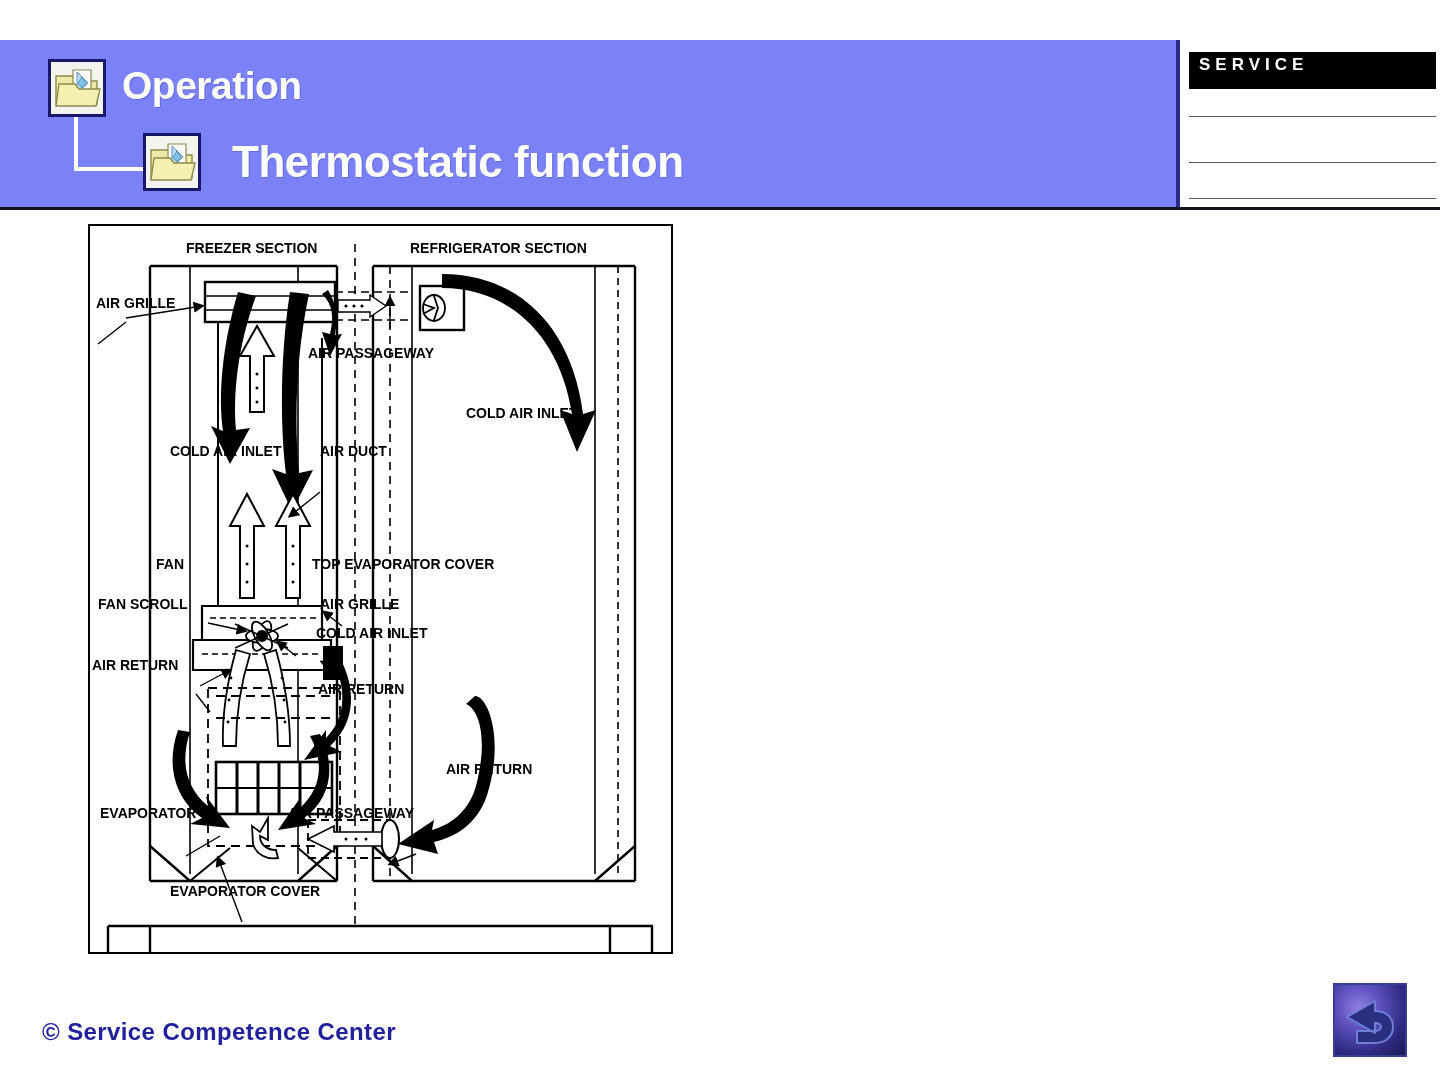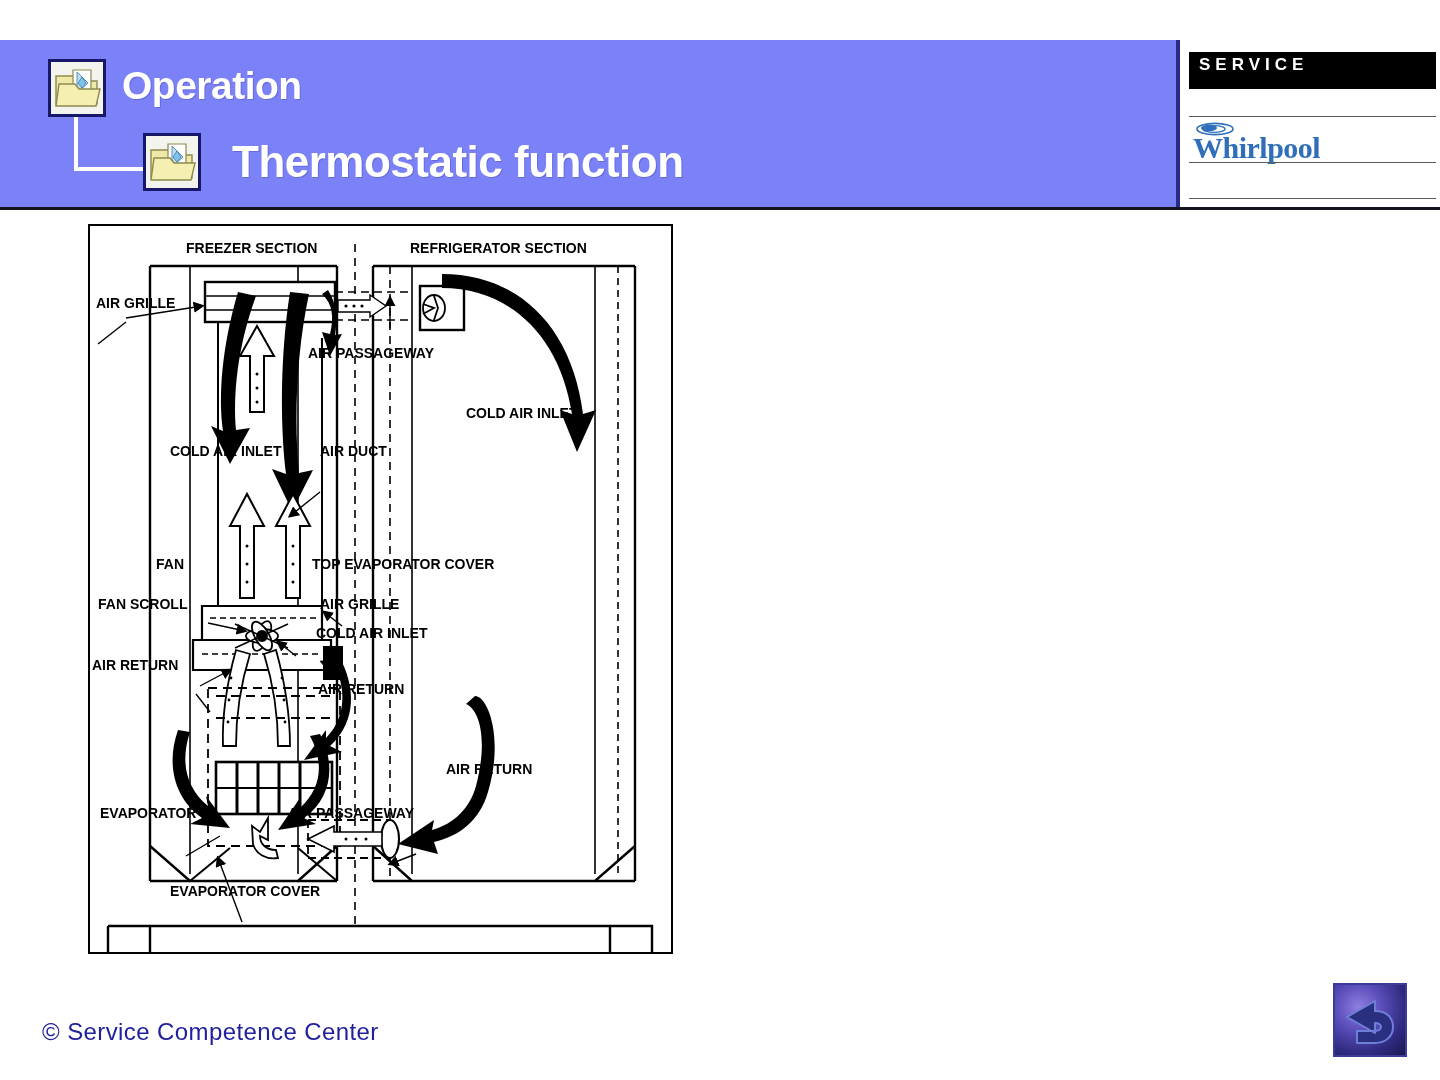--- a/index.html
+++ b/index.html
@@ -187,21 +187,21 @@
     box-sizing: border-box;
     background: #fde047;
   }
   #diagram-svg { display: block; }
 
   
   #footer-copyright {
     position: absolute;
     left: 42px; top: 1018px;
     font-size: 24px;
-    font-weight: normal;
+    font-weight: bold;
     color: #21219c;
     white-space: nowrap;
     letter-spacing: 0.4px;
   }
   #back-button {
     position: absolute;
     left: 1333px; top: 983px;
     width: 74px; height: 74px;
     border: 2px solid #3b3b9a;
     box-sizing: border-box;
@@ -251,28 +251,20 @@
   </div>
 
   <div id="brand-panel">
 
     <div id="service-bar">
       <span>SERVICE</span>
     </div>
 
     <div class="brand-rule" id="rule-1"></div>
 
-    <div class="brand-row" id="brand-whirlpool">
-      <svg class="wp-swirl" viewBox="0 0 40 14">
-        <ellipse cx="20" cy="7" rx="18" ry="5.6" fill="none" stroke="#2f6fba" stroke-width="1.6"></ellipse>
-        <ellipse cx="19" cy="7" rx="11" ry="3.4" fill="none" stroke="#2f6fba" stroke-width="1.4"></ellipse>
-        <ellipse cx="14" cy="6" rx="8" ry="3.2" fill="#2f6fba"></ellipse>
-      </svg>
-      <div class="wp-text">Whirlpool</div>
-    </div>
     <div class="brand-rule" id="rule-2"></div>
 
     <div class="brand-rule" id="rule-3"></div>
   </div>
 </div>
 
 <div id="diagram-figure">
   <svg id="diagram-svg" width="581" height="726" viewBox="0 0 581 726">
     <defs>
       <marker id="tip" markerWidth="8" markerHeight="8" refX="6" refY="4" orient="auto">

